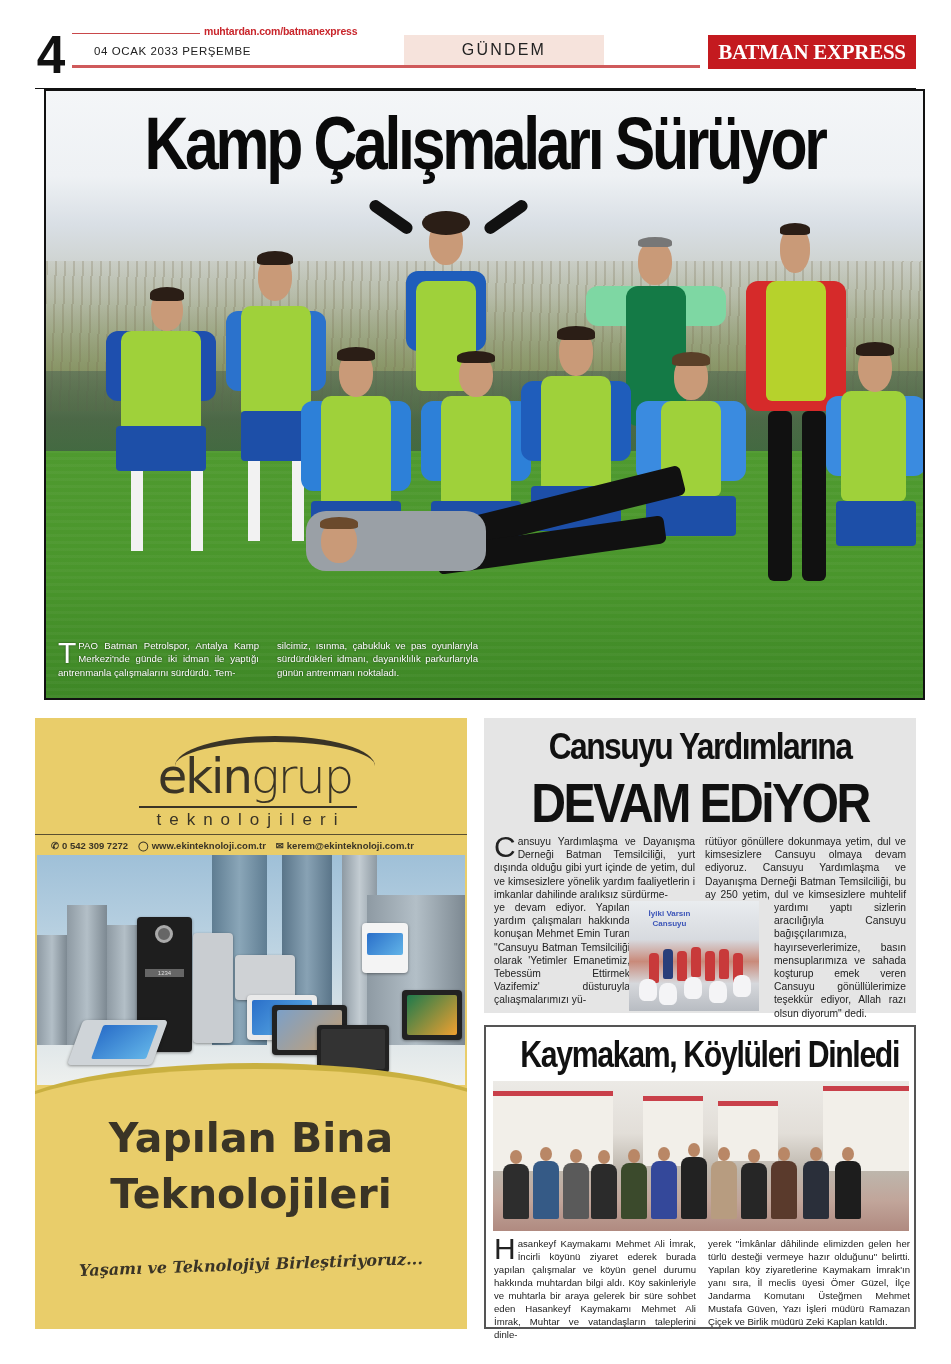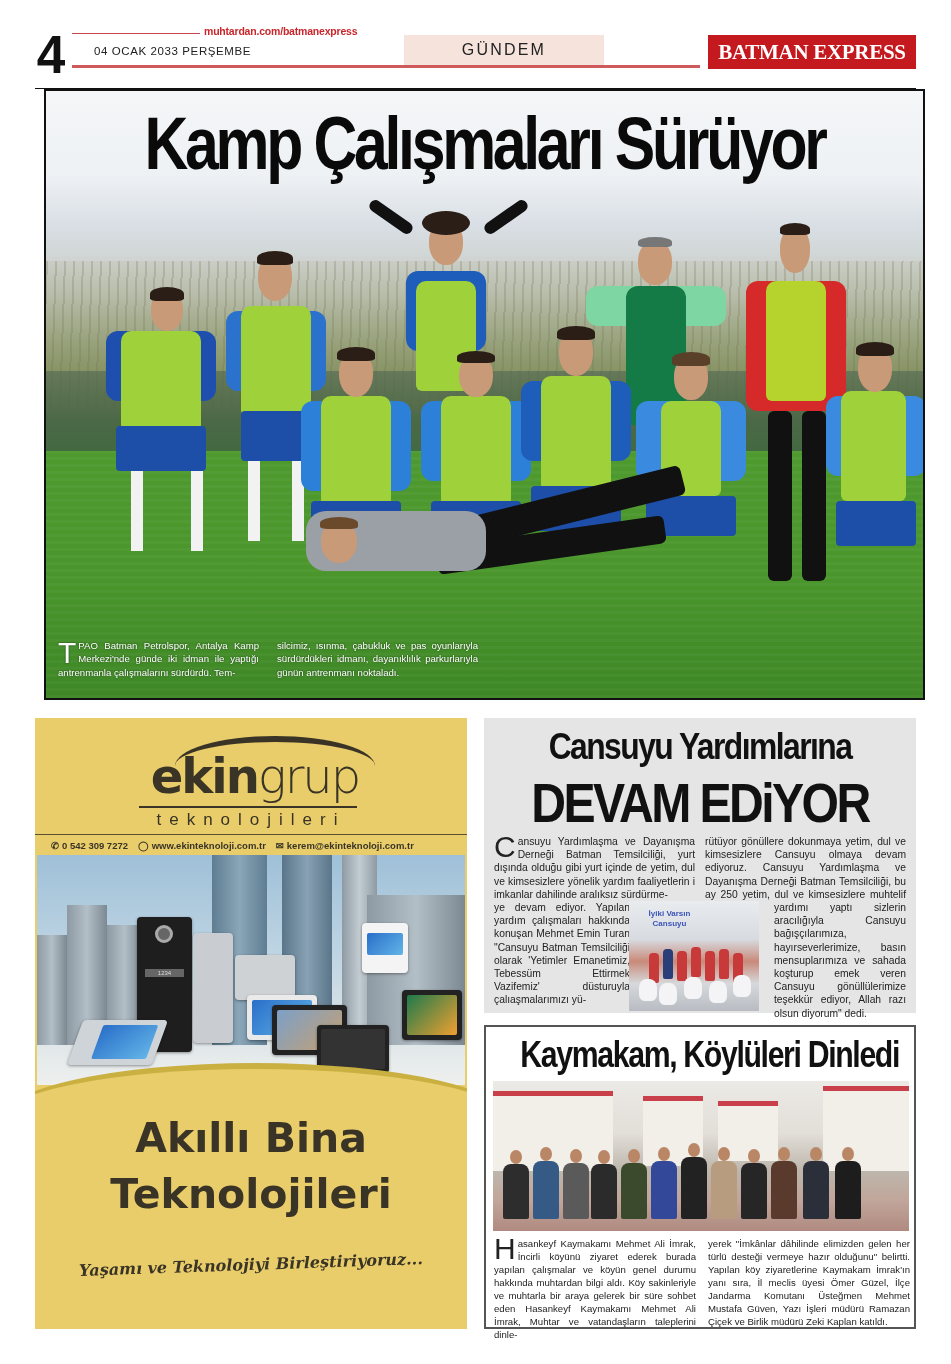--- a/index.html
+++ b/index.html
@@ -39,21 +39,21 @@
   .sock { position: absolute; background: #f2f2f2; }
 
   .hero-caption { position: absolute; left: 12px; top: 548px; width: 420px; font-size: 9.6px; line-height: 13.4px; color: #fff; text-shadow: 0 0 2px rgba(0,0,0,0.6); display: flex; gap: 18px; }
   .hero-caption .col { width: 201px; text-align: justify; }
   .dropcap-t { float: left; font-size: 30px; line-height: 24px; margin-right: 2px; margin-top: 2px; font-weight: 300; }
 
   
   .ad { position: absolute; left: 35px; top: 718px; width: 432px; height: 611px; background: #e9cd6a; overflow: hidden; }
   .ad-logo-arc { position: absolute; left: 140px; top: 18px; width: 200px; height: 60px; border-top: 6px solid #3a3426; border-radius: 50% 50% 0 0; }
   .ad-logo { position: absolute; left: 100px; top: 30px; width: 240px; text-align: center; font-family: "DejaVu Sans", sans-serif; color: #3a3426; font-size: 48px; letter-spacing: -2px; line-height: 56px; }
-  .ad-logo .ekin { font-weight: 700; }
+  .ad-logo .ekin { font-weight: 400; }
   .ad-logo .grup { font-weight: 200; font-family: "DejaVu Sans", sans-serif; }
   .ad-logo-underline { position: absolute; left: 104px; top: 88px; width: 218px; height: 2px; background: #3a3426; }
   .ad-sub { position: absolute; left: 96px; top: 92px; width: 240px; text-align: center; font-size: 17px; letter-spacing: 8px; color: #3a3426; }
   .ad-rule { position: absolute; left: 0; right: 0; top: 116px; height: 1px; background: #5a4f30; }
   .ad-contacts { position: absolute; left: 16px; top: 122px; right: 10px; display: flex; gap: 10px; font-size: 9.5px; font-weight: 700; color: #3a3426; white-space: nowrap; }
   .ad-contacts span.ic { margin-right: 3px; }
   .ad-image { position: absolute; left: 2px; top: 137px; width: 428px; height: 230px; background: linear-gradient(180deg, #9fc0d8 0%, #bcd3e2 40%, #d7e1e6 70%, #eef0ee 100%); overflow: hidden; }
   .bldg { position: absolute; bottom: 40px; background: linear-gradient(90deg, #8e9aa3, #b3bfc7 50%, #7d8992); }
   .device { position: absolute; border-radius: 4px; background: #222; box-shadow: 0 1px 3px rgba(0,0,0,0.4); }
   .screen { position: absolute; background: linear-gradient(135deg, #2a6fc9, #62b4e8); border-radius: 2px; }
@@ -252,21 +252,21 @@
       </div>
     <div class="device" style="left:365px;top:135px;width:60px;height:50px;">
         <div class="screen" style="left:5px;top:5px;width:50px;height:40px;background:linear-gradient(135deg,#1d7a4c,#f0a030);"></div>
       </div>
     <div class="device" style="left:38px;top:165px;width:85px;height:45px;transform:skewX(-20deg);background:#cfd4d8;">
         <div class="screen" style="left:22px;top:5px;width:55px;height:34px;"></div>
       </div>
   </div>
   <div class="ad-wave"></div>
   <div class="ad-headline">
-    <div>Akıllı Bina</div>
+    <div>Yapılan Bina</div>
     <div>Teknolojileri</div>
   </div>
   <div class="ad-slogan">Yaşamı ve Teknolojiyi Birleştiriyoruz...</div>
 </div>
 
 <div class="cansuyu">
   <div class="cansuyu-title1">Cansuyu Yardımlarına</div>
   <div class="cansuyu-title2">DEVAM EDiYOR</div>
   <div class="cansuyu-body">
     <div class="cb-col1-top">

